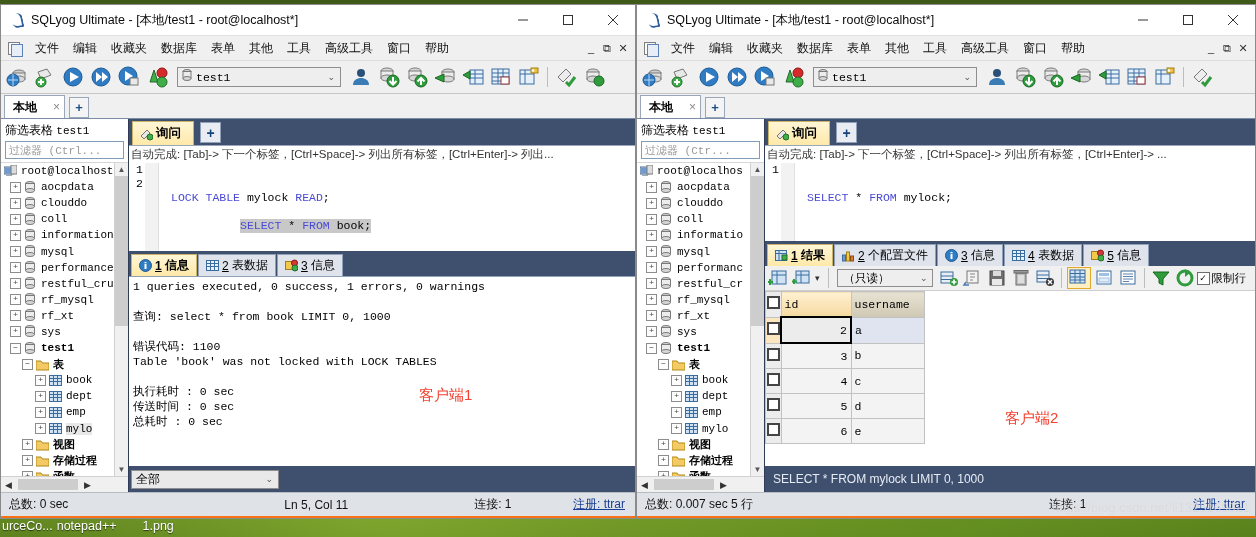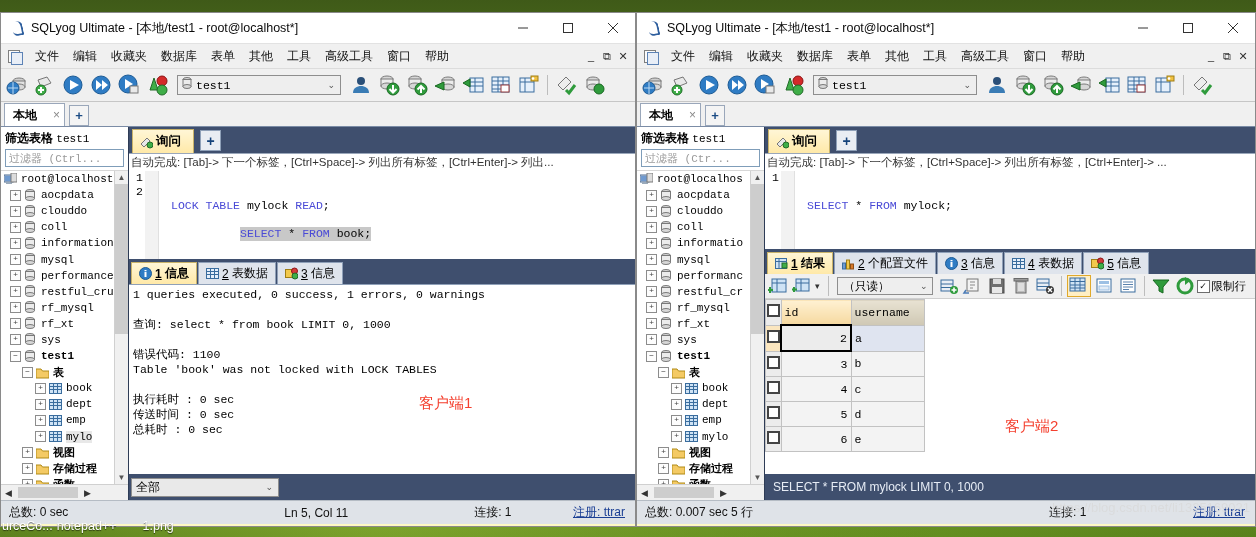--- a/index.html
+++ b/index.html
@@ -9,21 +9,21 @@
     font-size:12px;
     background:linear-gradient(180deg,#4c6b1e 0%,#79a228 45%,#5d8a1d 100%);
     position:relative;
   }
   .desktop-bg{position:absolute;inset:0;
     background:
       radial-gradient(ellipse at 30% 95%, rgba(160,200,60,.55) 0%, rgba(0,0,0,0) 45%),
       radial-gradient(ellipse at 75% 100%, rgba(120,170,40,.5) 0%, rgba(0,0,0,0) 50%),
       linear-gradient(180deg,#3f5a18 0%,#6f9a24 40%,#86ad30 70%,#4e7218 100%);
   }
-  .win{position:absolute;top:12px;background:#fef9c3;border:1px solid #8a8a8a;
+  .win{position:absolute;top:4px;background:#f97316;border:1px solid #8a8a8a;
        box-sizing:border-box;overflow:hidden;}
   .win-left{left:0;width:636px;height:515px;}
   .win-right{left:636px;width:620px;height:515px;}
 
   
   .titlebar{height:30px;background:#ffffff;display:flex;align-items:center;
             border-bottom:1px solid #e2e2e2;}
   .title-ico{width:16px;height:16px;margin:0 6px 0 8px;position:relative;flex:none;}
   .title-ico:before{content:"";position:absolute;left:3px;top:1px;width:9px;height:13px;
      border-radius:0 6px 0 6px;border:2px solid #2f5f9e;border-left:none;border-top:none;
@@ -68,21 +68,21 @@
   .contab .x{margin-left:16px;color:#8a8a8a;font-size:12px;font-weight:normal;}
   .contab-plus{width:18px;height:19px;margin-left:4px;background:#f4f4f4;
         border:1px solid #9aa7ba;display:flex;align-items:center;justify-content:center;
         font-weight:bold;color:#1c4c84;font-size:13px;line-height:1;}
 
   
   .body{display:flex;height:373px;background:#3f4f6e;}
   .objpane{width:128px;background:#fff;border-right:1px solid #2e3c56;
            display:flex;flex-direction:column;flex:none;box-sizing:border-box;}
   .filter-head{font-size:12px;padding:3px 4px 1px 4px;color:#000;white-space:nowrap;}
-  .filter-head b{font-weight:bold;}
+  .filter-head b{font-weight:normal;}
   .filter-head .mono{font-family:"Liberation Mono","DejaVu Sans Mono",monospace;font-size:11px;}
   .filter-box{margin:1px 4px 3px 4px;height:18px;border:1px solid #7f9db9;background:#fff;
               display:flex;align-items:center;padding-left:3px;box-sizing:border-box;}
   .filter-box span{color:#9a9a9a;font-family:"Liberation Mono","DejaVu Sans Mono",monospace;font-size:11px;}
   .tree{flex:1;position:relative;overflow:hidden;border-top:1px solid #d7d7d7;}
   .tree-inner{position:absolute;inset:0 13px 0 0;overflow:hidden;}
   .tnode{display:flex;align-items:center;height:16.1px;white-space:nowrap;font-size:11px;
          font-family:"Liberation Mono","DejaVu Sans Mono",monospace;color:#000;}
   .tnode .exp{width:9px;height:9px;border:1px solid #8c8c8c;background:#fdfdfd;
        font-size:8px;line-height:7px;text-align:center;color:#444;flex:none;margin-right:3px;

